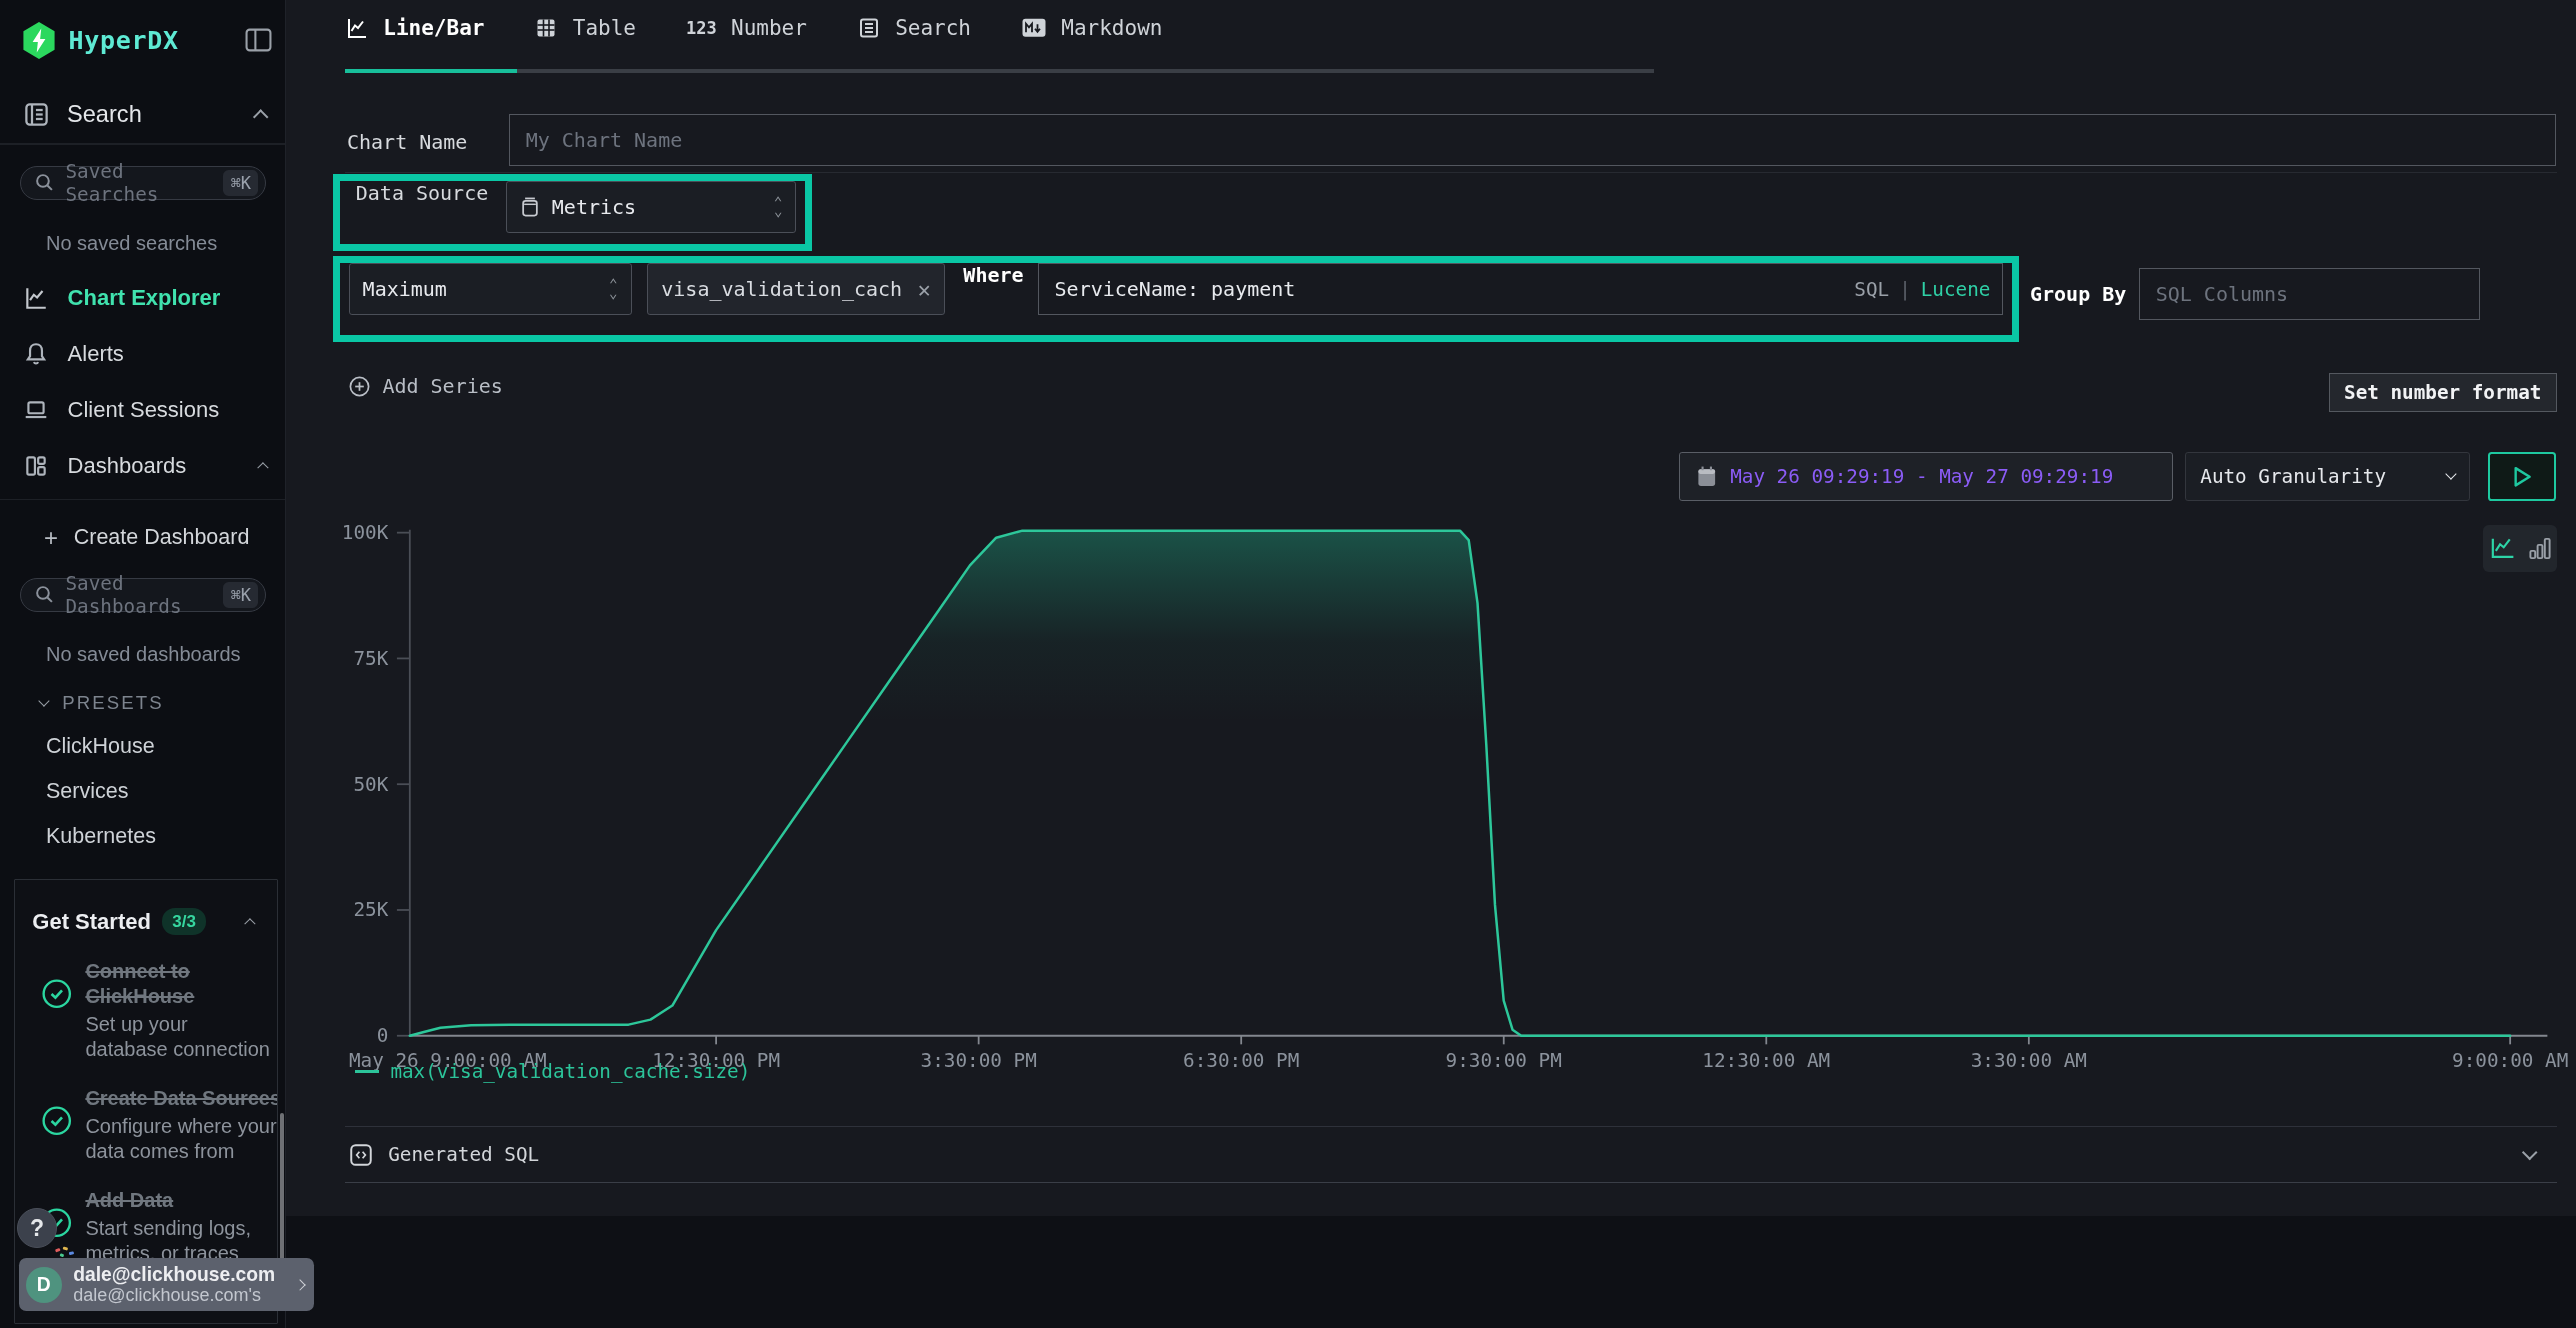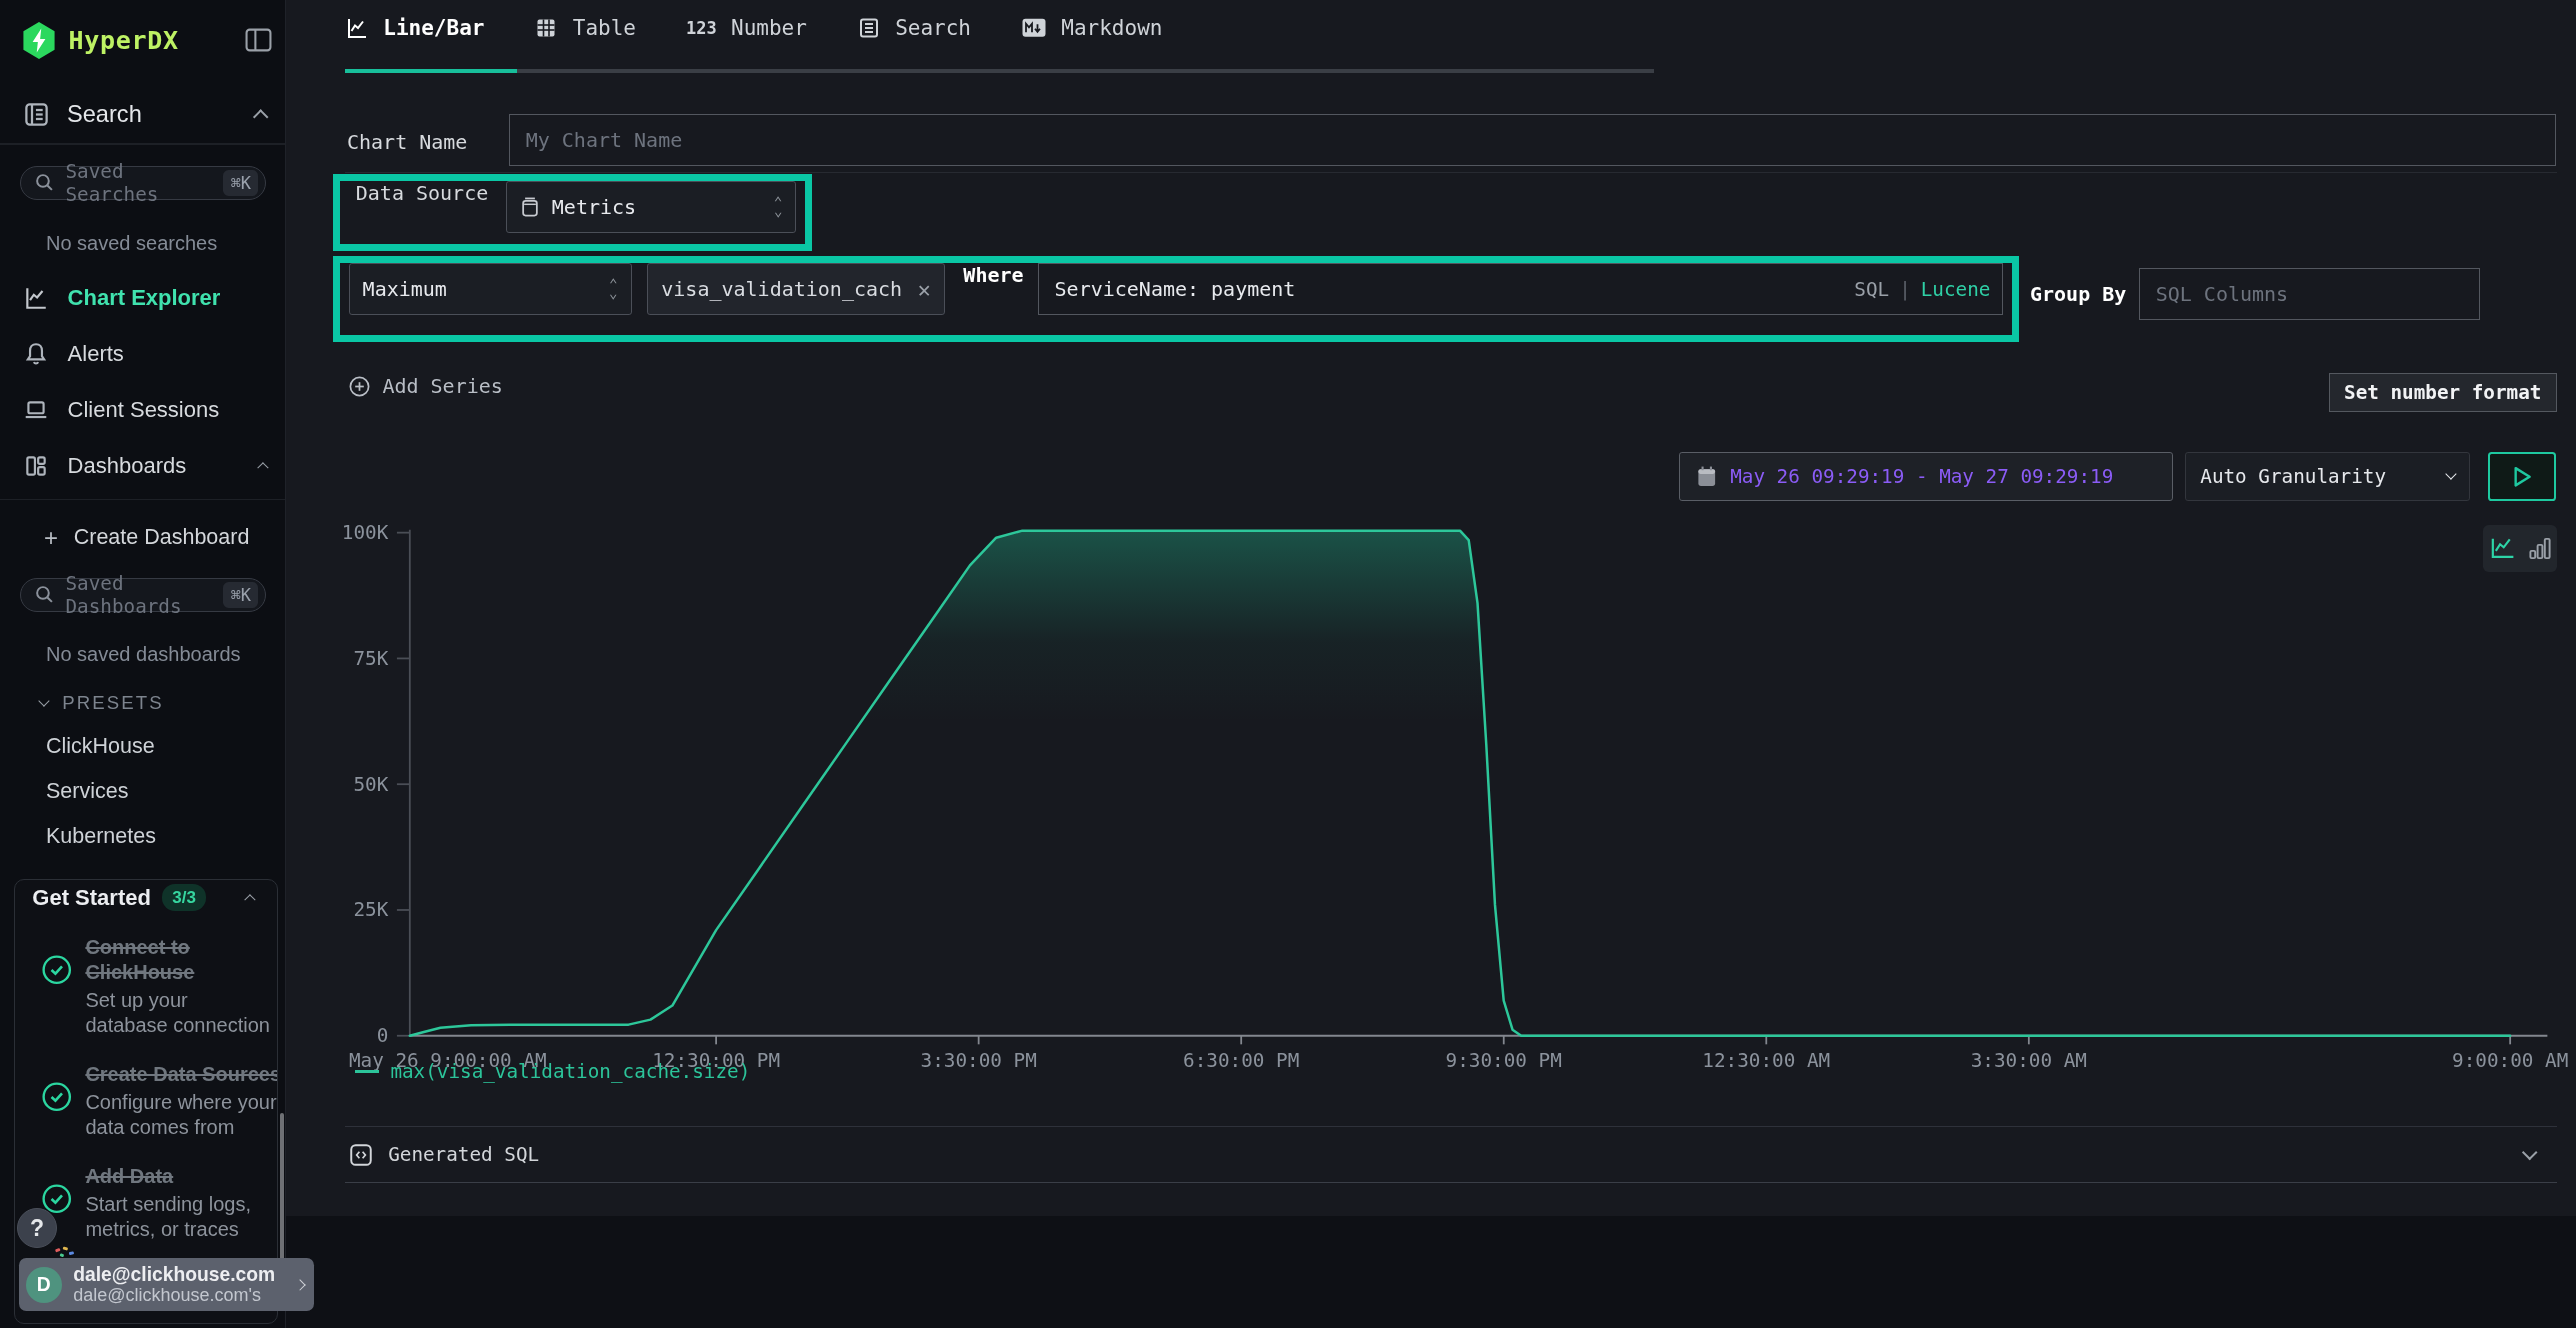--- a/index.html
+++ b/index.html
@@ -3,40 +3,40 @@
 <meta charset="utf-8">
 <style>
   * { box-sizing: border-box; margin: 0; padding: 0; }
   html,body { width:2576px; height:1328px; }
   body { position:relative; background:#101216; font-family:"Liberation Sans",sans-serif; overflow:hidden; color:#e8eaee; }
   .mono { font-family:"DejaVu Sans Mono",monospace; }
 
   
   .sidebar { position:absolute; left:0; top:0; width:286px; height:1328px; background:#0c0e13; border-right:1.4px solid #1f2229; z-index:3; }
   .logo-row { display:flex; align-items:center; padding:21.5px 13px 0 21.5px; }
-  .logo-title { font-family:"DejaVu Sans Mono",monospace; font-weight:bold; font-size:25px; color:#bef264; margin-left:13px; letter-spacing:0.7px; flex:1; }
+  .logo-title { font-family:"DejaVu Sans Mono",monospace; font-weight:bold; font-size:25px; color:#5eead4; margin-left:13px; letter-spacing:0.7px; flex:1; }
   .icon-btn { background:none; border:none; cursor:pointer; display:flex; align-items:center; }
   .section-header { display:flex; align-items:center; padding:0 18.6px 0 23px; margin-top:42px; }
   .section-header .sh-label { font-size:23.6px; color:#e4e6ea; margin-left:17px; flex:1; }
   .side-divider { height:1.4px; background:#1d2026; margin-top:15.7px; }
   .pill-input { display:flex; align-items:center; margin:21.5px 18.6px 0 20px; height:34px; background:#14171d; border:1.4px solid #363a43; border-radius:18.6px; padding:0 7.2px 0 13px; }
   .pill-ph { color:#6d737e; font-family:"DejaVu Sans Mono",monospace; font-size:19.3px; margin-left:10px; flex:1; }
   .kbd { background:#262a32; color:#9aa1ac; border-radius:5.7px; font-size:17px; padding:2.9px 7.2px; font-family:"DejaVu Sans Mono",monospace; }
   .empty-note { color:#848b96; font-size:20px; margin:31.5px 0 0 46px; }
   .nav-item { display:flex; align-items:center; padding:0 18.6px 0 23px; margin-top:30px; }
   .nav-item .nv-label { font-size:22px; color:#d7dade; margin-left:18.6px; flex:1; }
   .nav-item.active .nv-label { color:#40e2ae; font-weight:bold; }
   .sub-action { display:flex; align-items:center; margin:24px 0 0 44px; color:#d4d7db; font-size:21.5px; }
   .sub-action .plus { color:#b8bdc4; font-size:24px; margin-right:15.7px; }
   .presets-hdr { display:flex; align-items:center; margin:26px 0 0 40px; color:#7d848e; font-size:18.6px; letter-spacing:2.1px; }
   .preset-item { margin:20px 0 0 46px; font-size:21.5px; color:#ced2d7; }
   .team-row { display:flex; align-items:center; margin:50px 0 0 21.5px; }
   .team-row .nv-label { font-size:23px; color:#dfe1e5; margin-left:17px; }
 
-  .gs-panel { position:absolute; left:14.3px; right:7.2px; top:879px; bottom:4.3px; border:1.4px solid #2b2f36; border-radius:10px; background:#0e1015; padding:4px 17px; overflow:hidden; }
+  .gs-panel { position:absolute; left:14.3px; right:7.2px; top:879px; bottom:4.3px; border:1.4px solid #2b2f36; border-radius:1px; background:#0e1015; padding:28px 17px; overflow:hidden; }
   .gs-head { display:flex; align-items:center; }
   .gs-title { font-size:22px; font-weight:bold; color:#eceef1; }
   .gs-badge { margin-left:11.4px; background:#0f3329; color:#36d69f; font-weight:bold; font-size:17px; border-radius:13px; padding:3.6px 10px; }
   .gs-item { display:flex; margin-top:24px; }
   .gs-check { flex:0 0 31.5px; margin:18.6px 13px 0 8.6px; }
   .gs-title-line { font-size:20px; font-weight:bold; color:#70777f; text-decoration:line-through; line-height:1.25; }
   .gs-desc { font-size:20px; color:#8d939c; line-height:1.25; margin-top:2.9px; }
   .help-btn { position:absolute; left:17px; top:1208px; width:40px; height:40px; border-radius:50%; background:#3c414c; border:1.4px solid #4a4f5a; color:#e6e8eb; font-size:23px; font-weight:bold; z-index:6; display:flex; align-items:center; justify-content:center; cursor:pointer; }
   .confetti { position:absolute; left:53px; top:1245px; z-index:4; }
   .user-chip { position:absolute; left:18.6px; top:1258px; width:295px; height:53px; background:#5c616d; border-radius:7.2px; display:flex; align-items:center; padding:0 10px 0 7.2px; z-index:5; cursor:pointer; }

